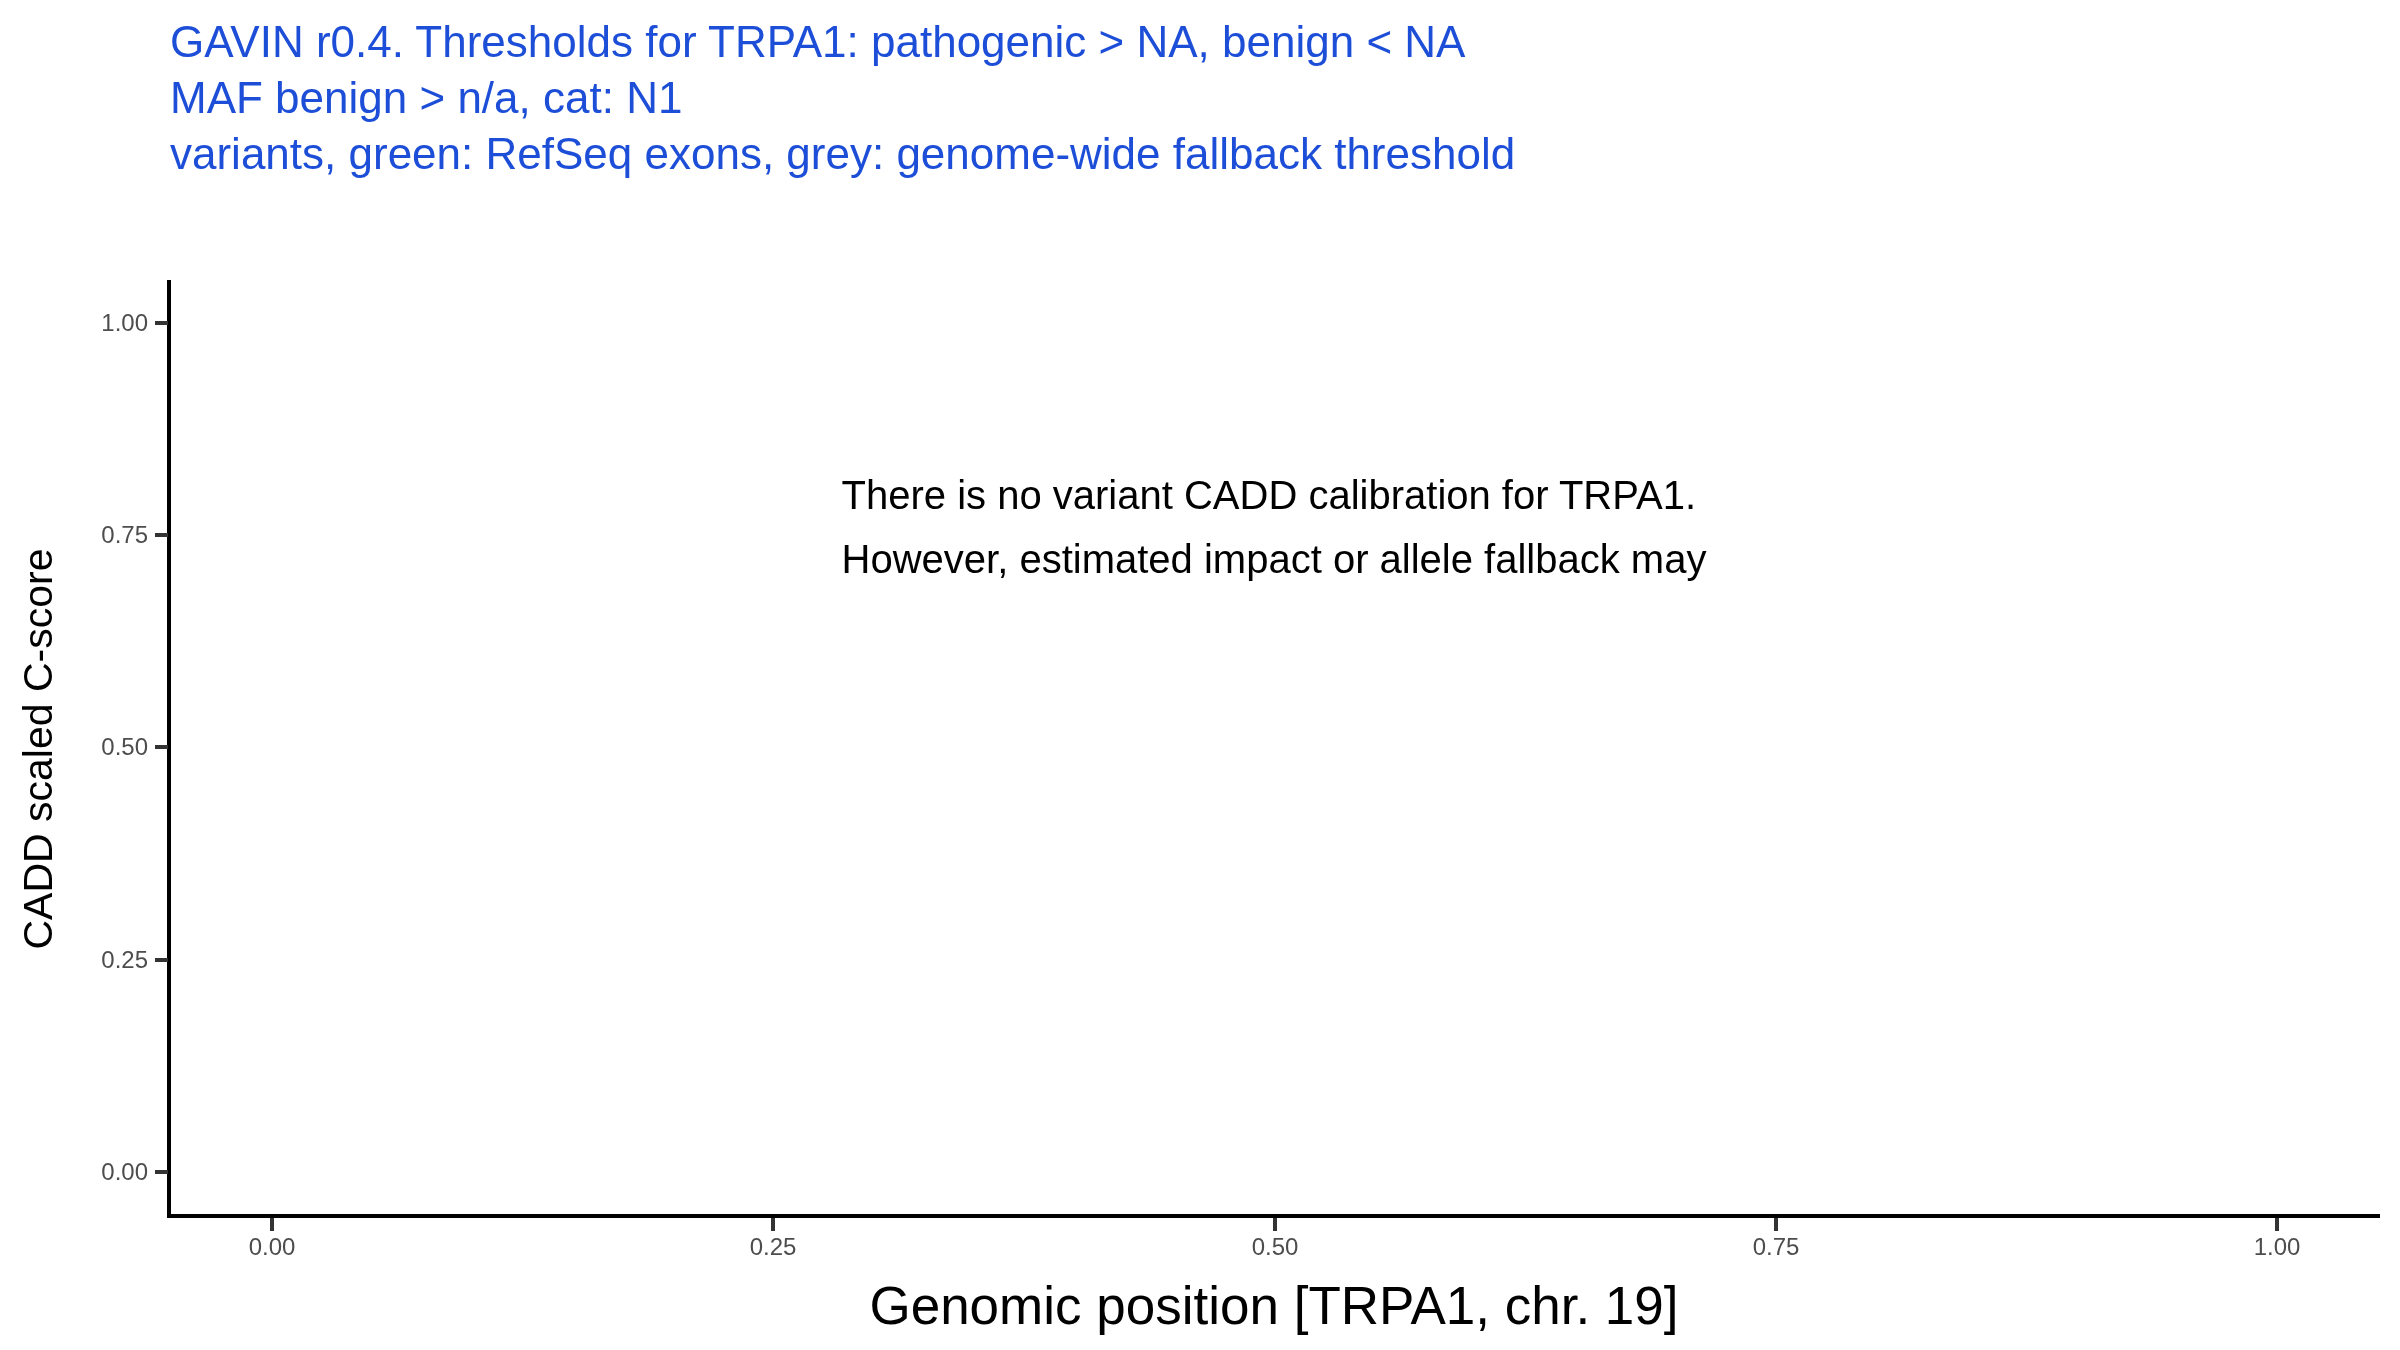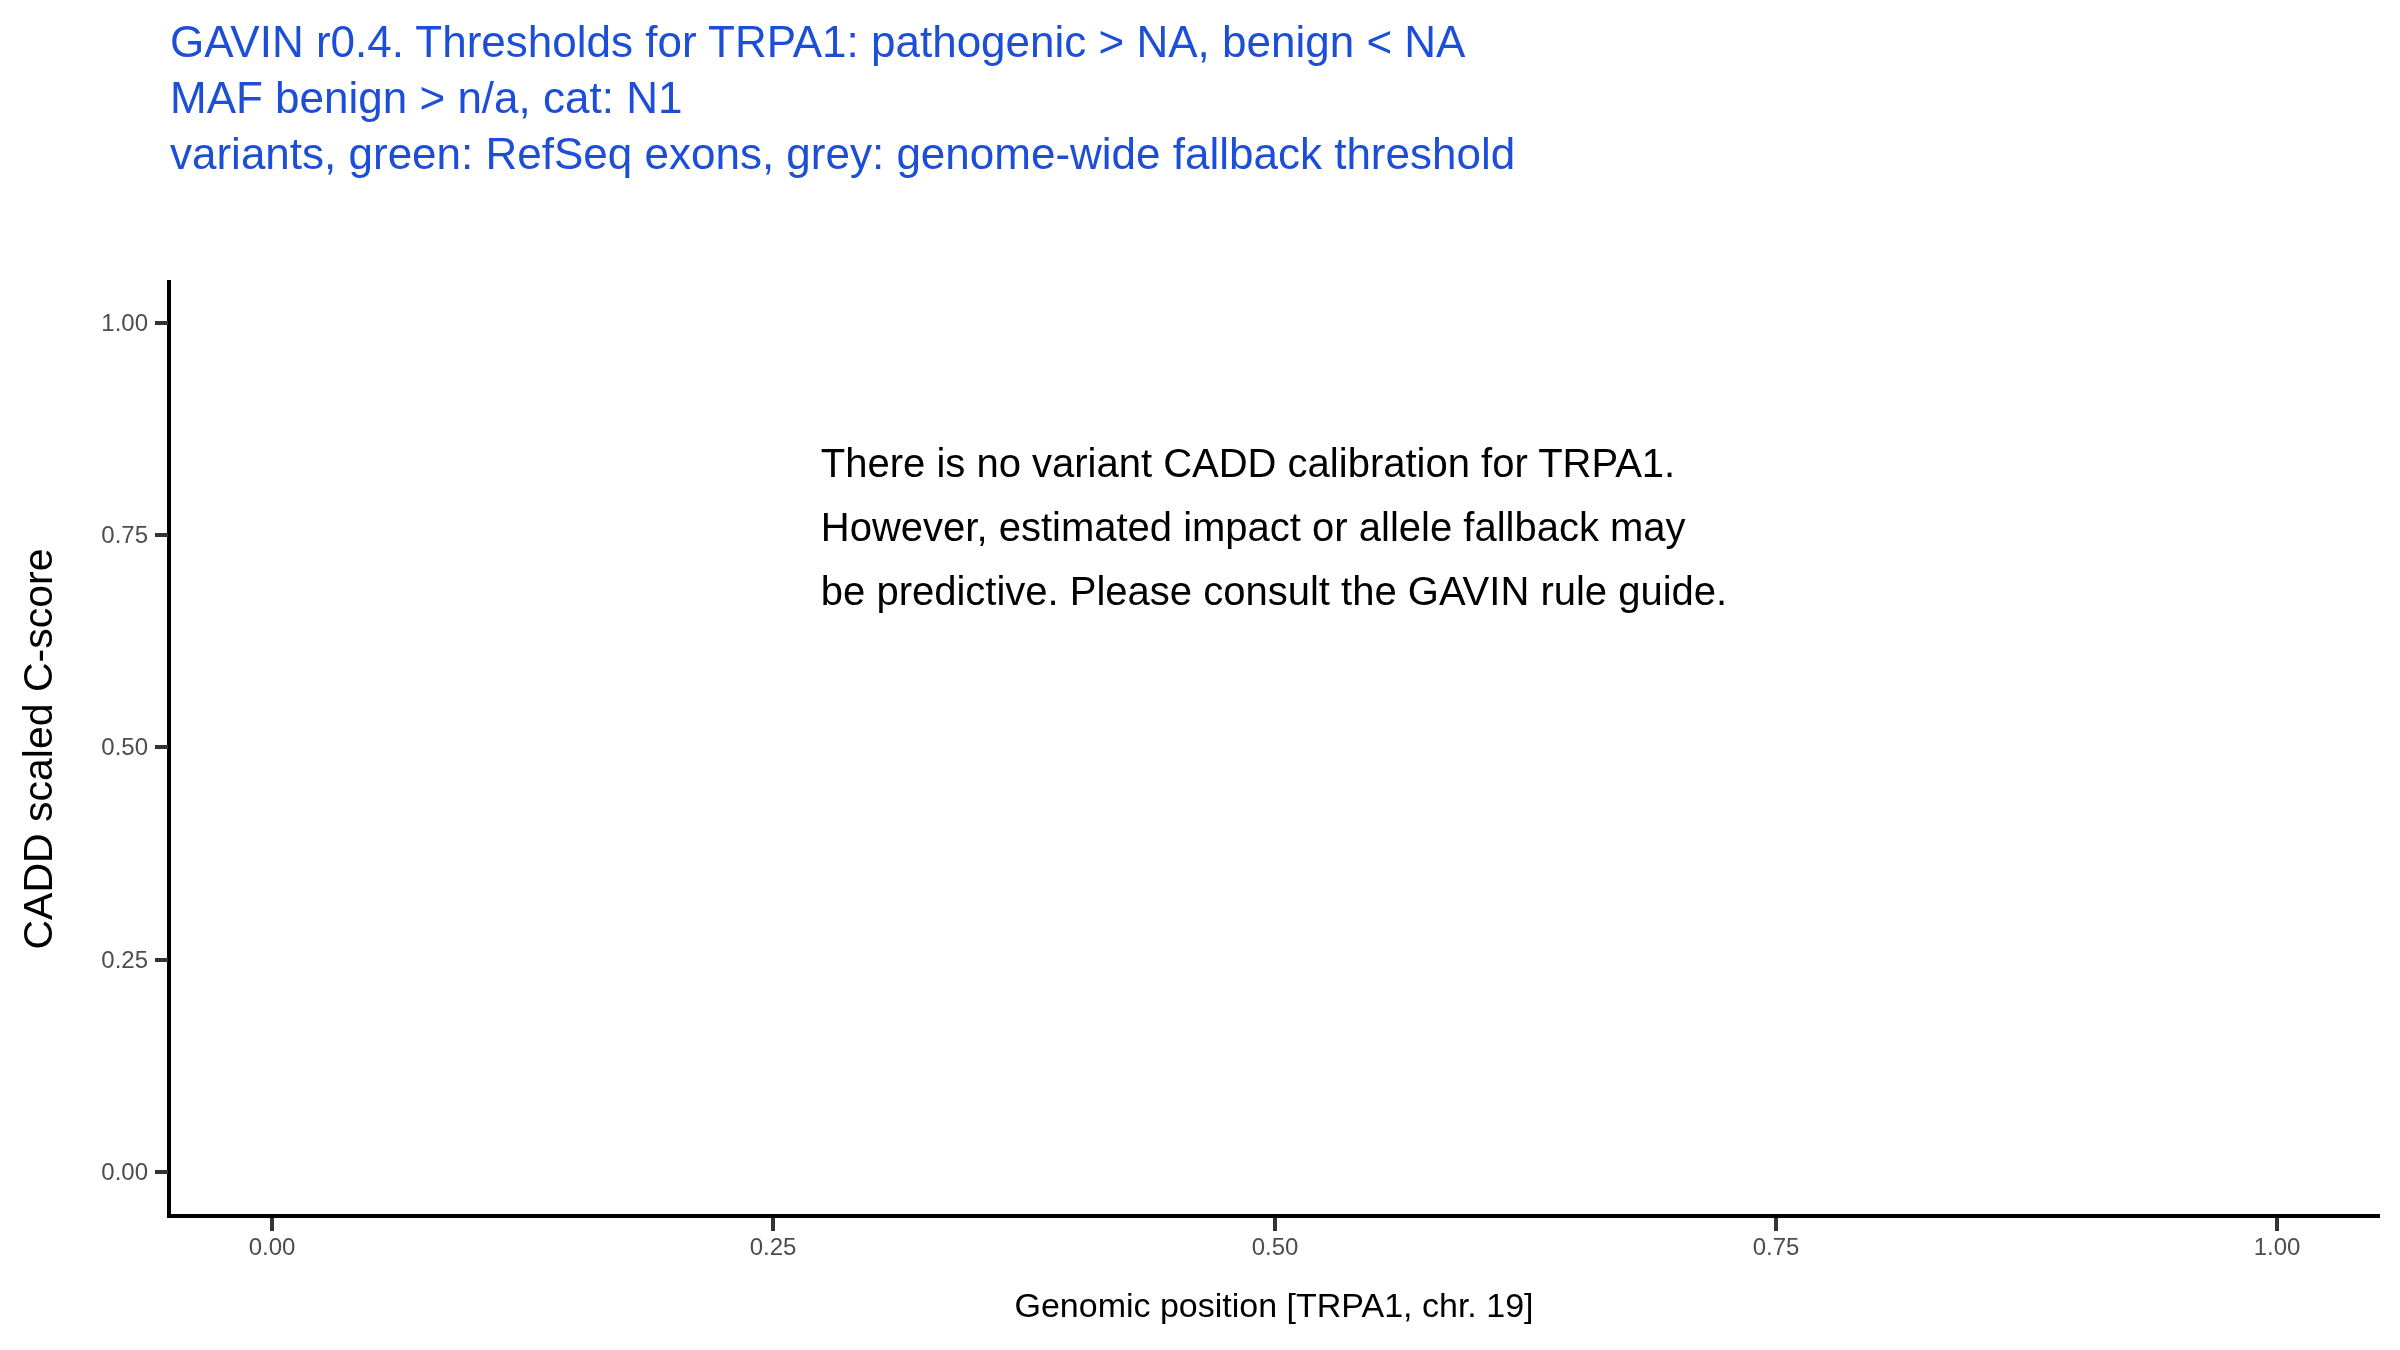--- a/index.html
+++ b/index.html
@@ -38,21 +38,21 @@
 
   
   .y-axis-title {
     position: absolute; left: 38px; top: 749px;
     transform: translate(-50%, -50%) rotate(-90deg);
     font-size: 41px; color: #000000; white-space: nowrap;
   }
   .x-axis-title {
     position: absolute; left: 1274px; top: 1305px;
     transform: translate(-50%, -50%);
-    font-size: 34px; color: #000000; white-space: nowrap;
+    font-size: 53px; color: #000000; white-space: nowrap;
   }
 
   
   .tick-mark { position: absolute; background: #333333; }
   .ytick-mark { width: 13px; height: 4px; left: 155px; }
   .ytick-mark.t100 { top: 321px; }
   .ytick-mark.t075 { top: 533px; }
   .ytick-mark.t050 { top: 745px; }
   .ytick-mark.t025 { top: 958px; }
   .ytick-mark.t000 { top: 1170px; }
@@ -91,21 +91,20 @@
     <div>MAF benign &gt; n/a, cat: N1</div>
     <div>variants, green: RefSeq exons, grey: genome-wide fallback threshold</div>
   </div>
 
   <div class="axis-line-y"></div>
   <div class="axis-line-x"></div>
 
   <div class="annotation">
     <div>There is no variant CADD calibration for TRPA1.</div>
     <div>However, estimated impact or allele fallback may</div>
-    <div>be predictive. Please consult the GAVIN rule guide.</div>
   </div>
 
   <div class="y-axis-title">CADD scaled C-score</div>
   <div class="x-axis-title">Genomic position [TRPA1, chr. 19]</div>
 
   <div class="tick-mark ytick-mark t100"></div>
   <div class="tick-mark ytick-mark t075"></div>
   <div class="tick-mark ytick-mark t050"></div>
   <div class="tick-mark ytick-mark t025"></div>
   <div class="tick-mark ytick-mark t000"></div>

